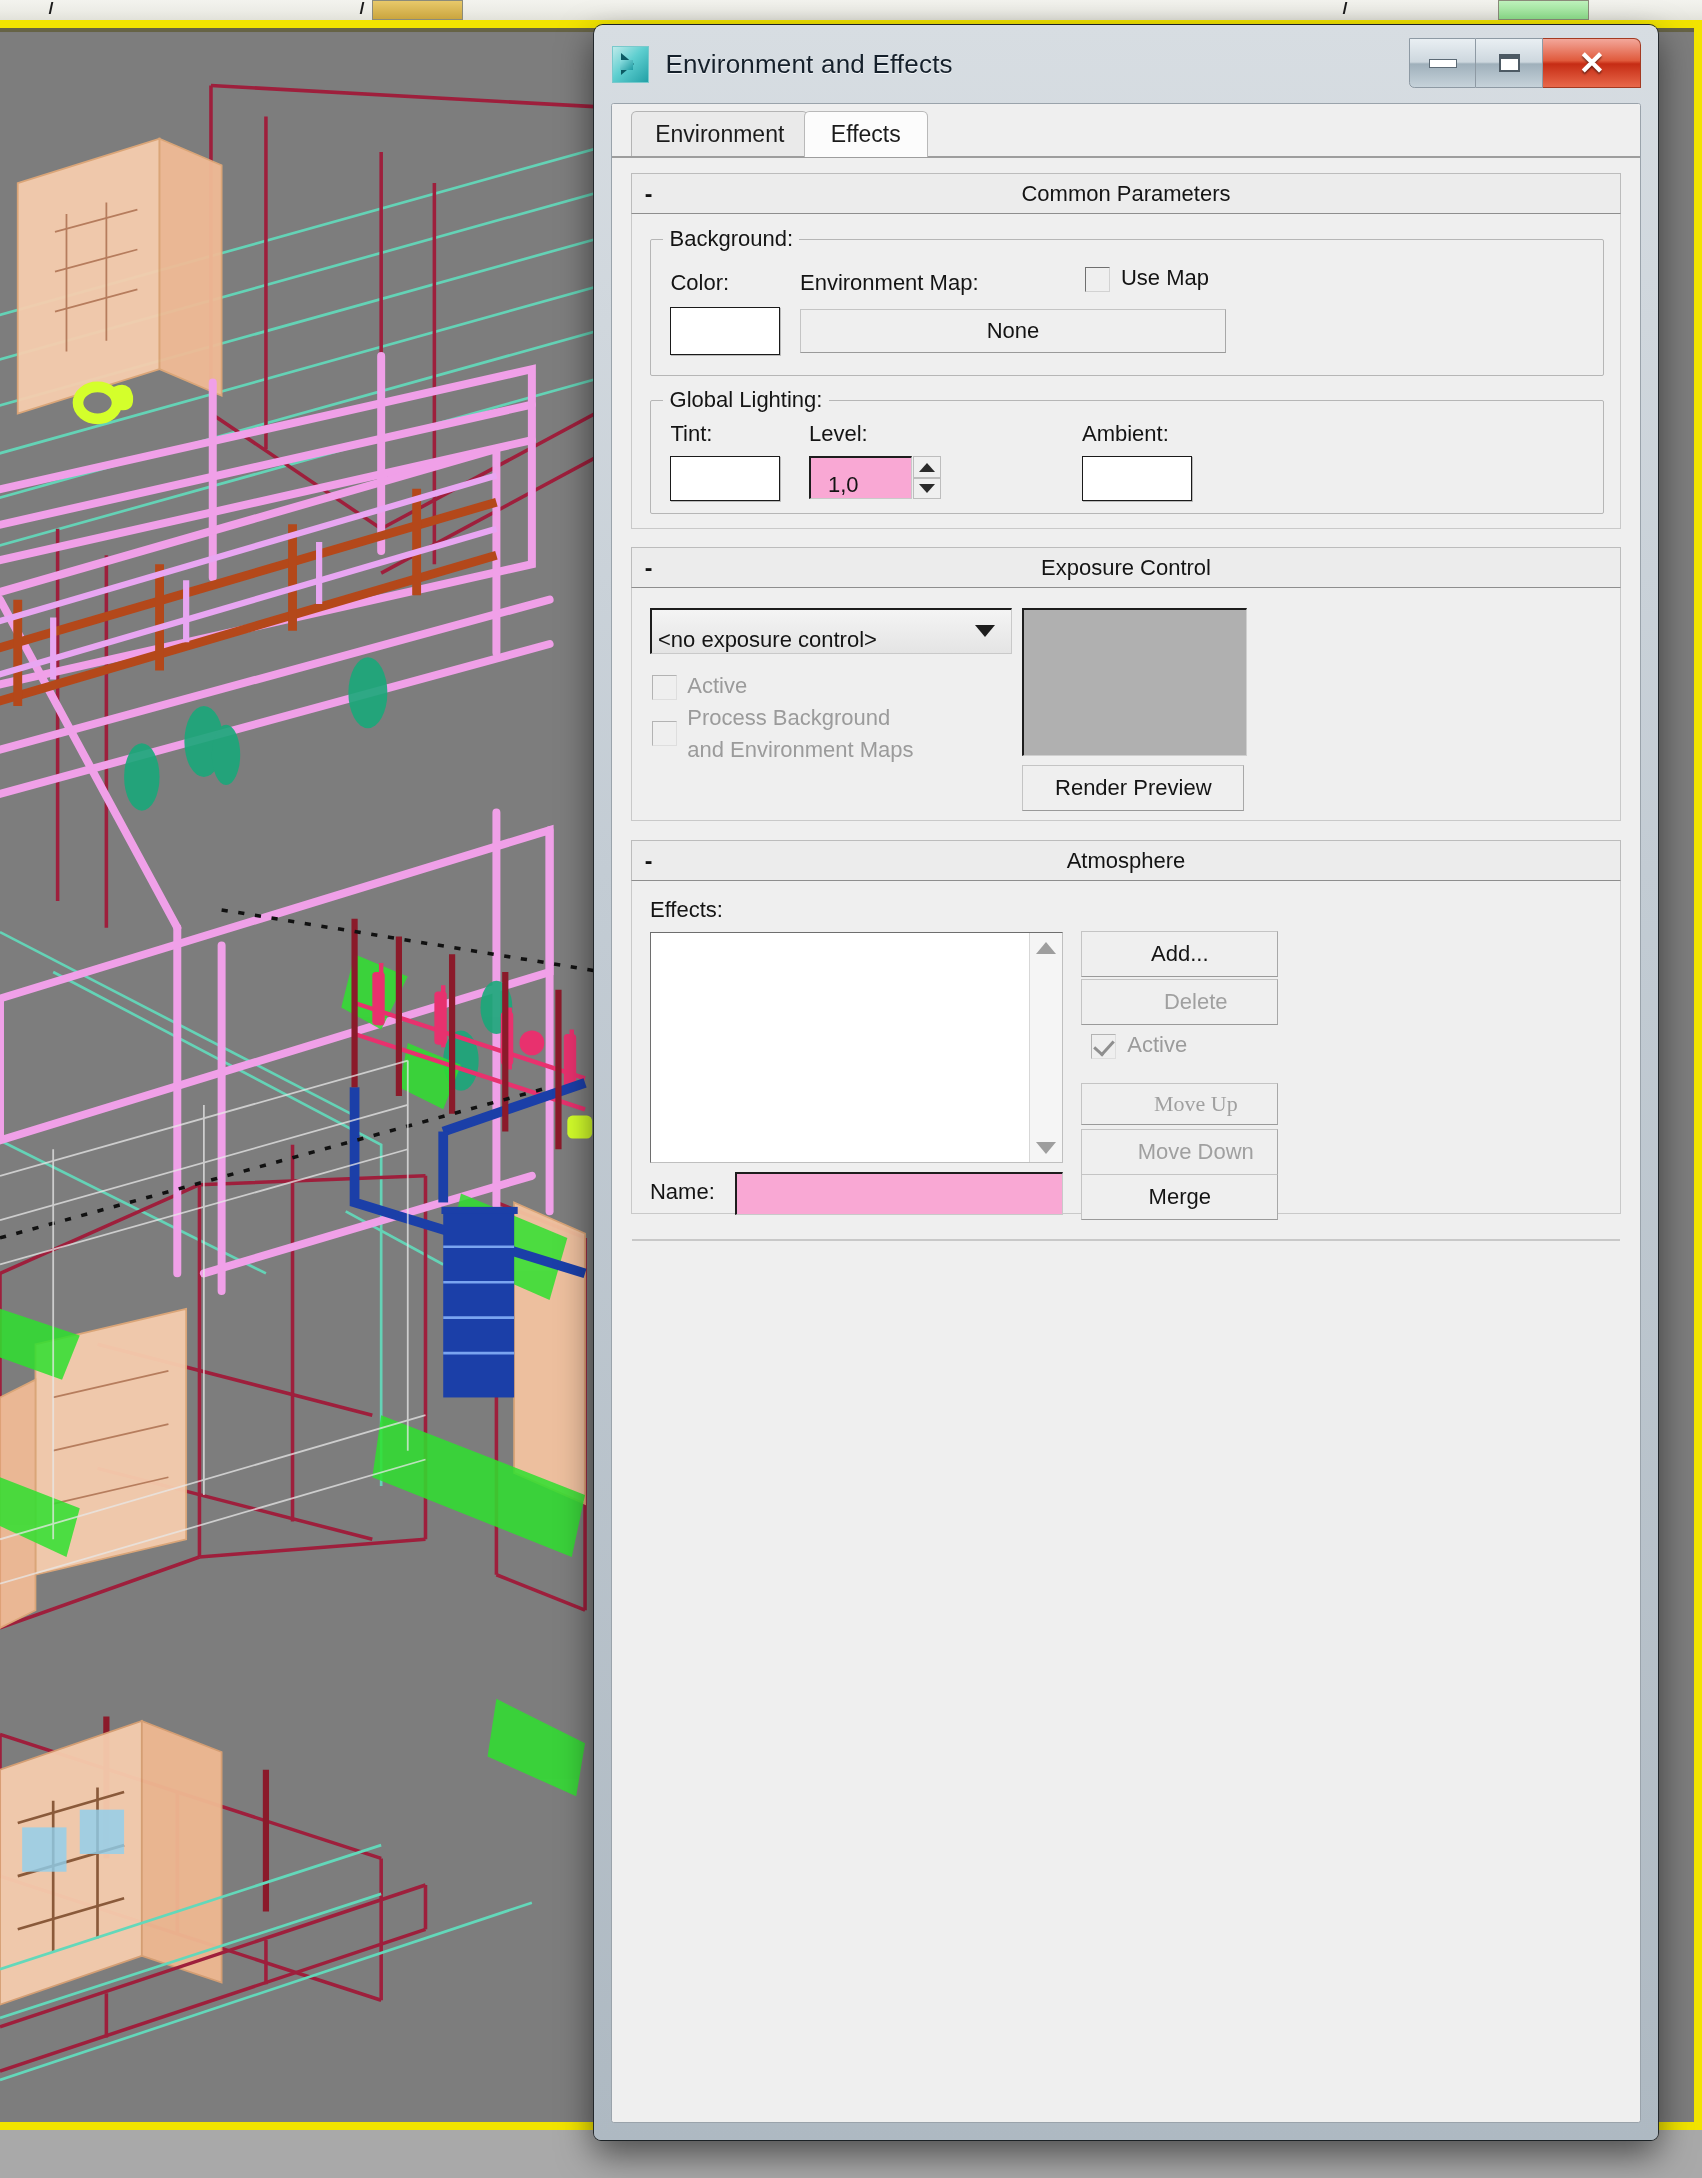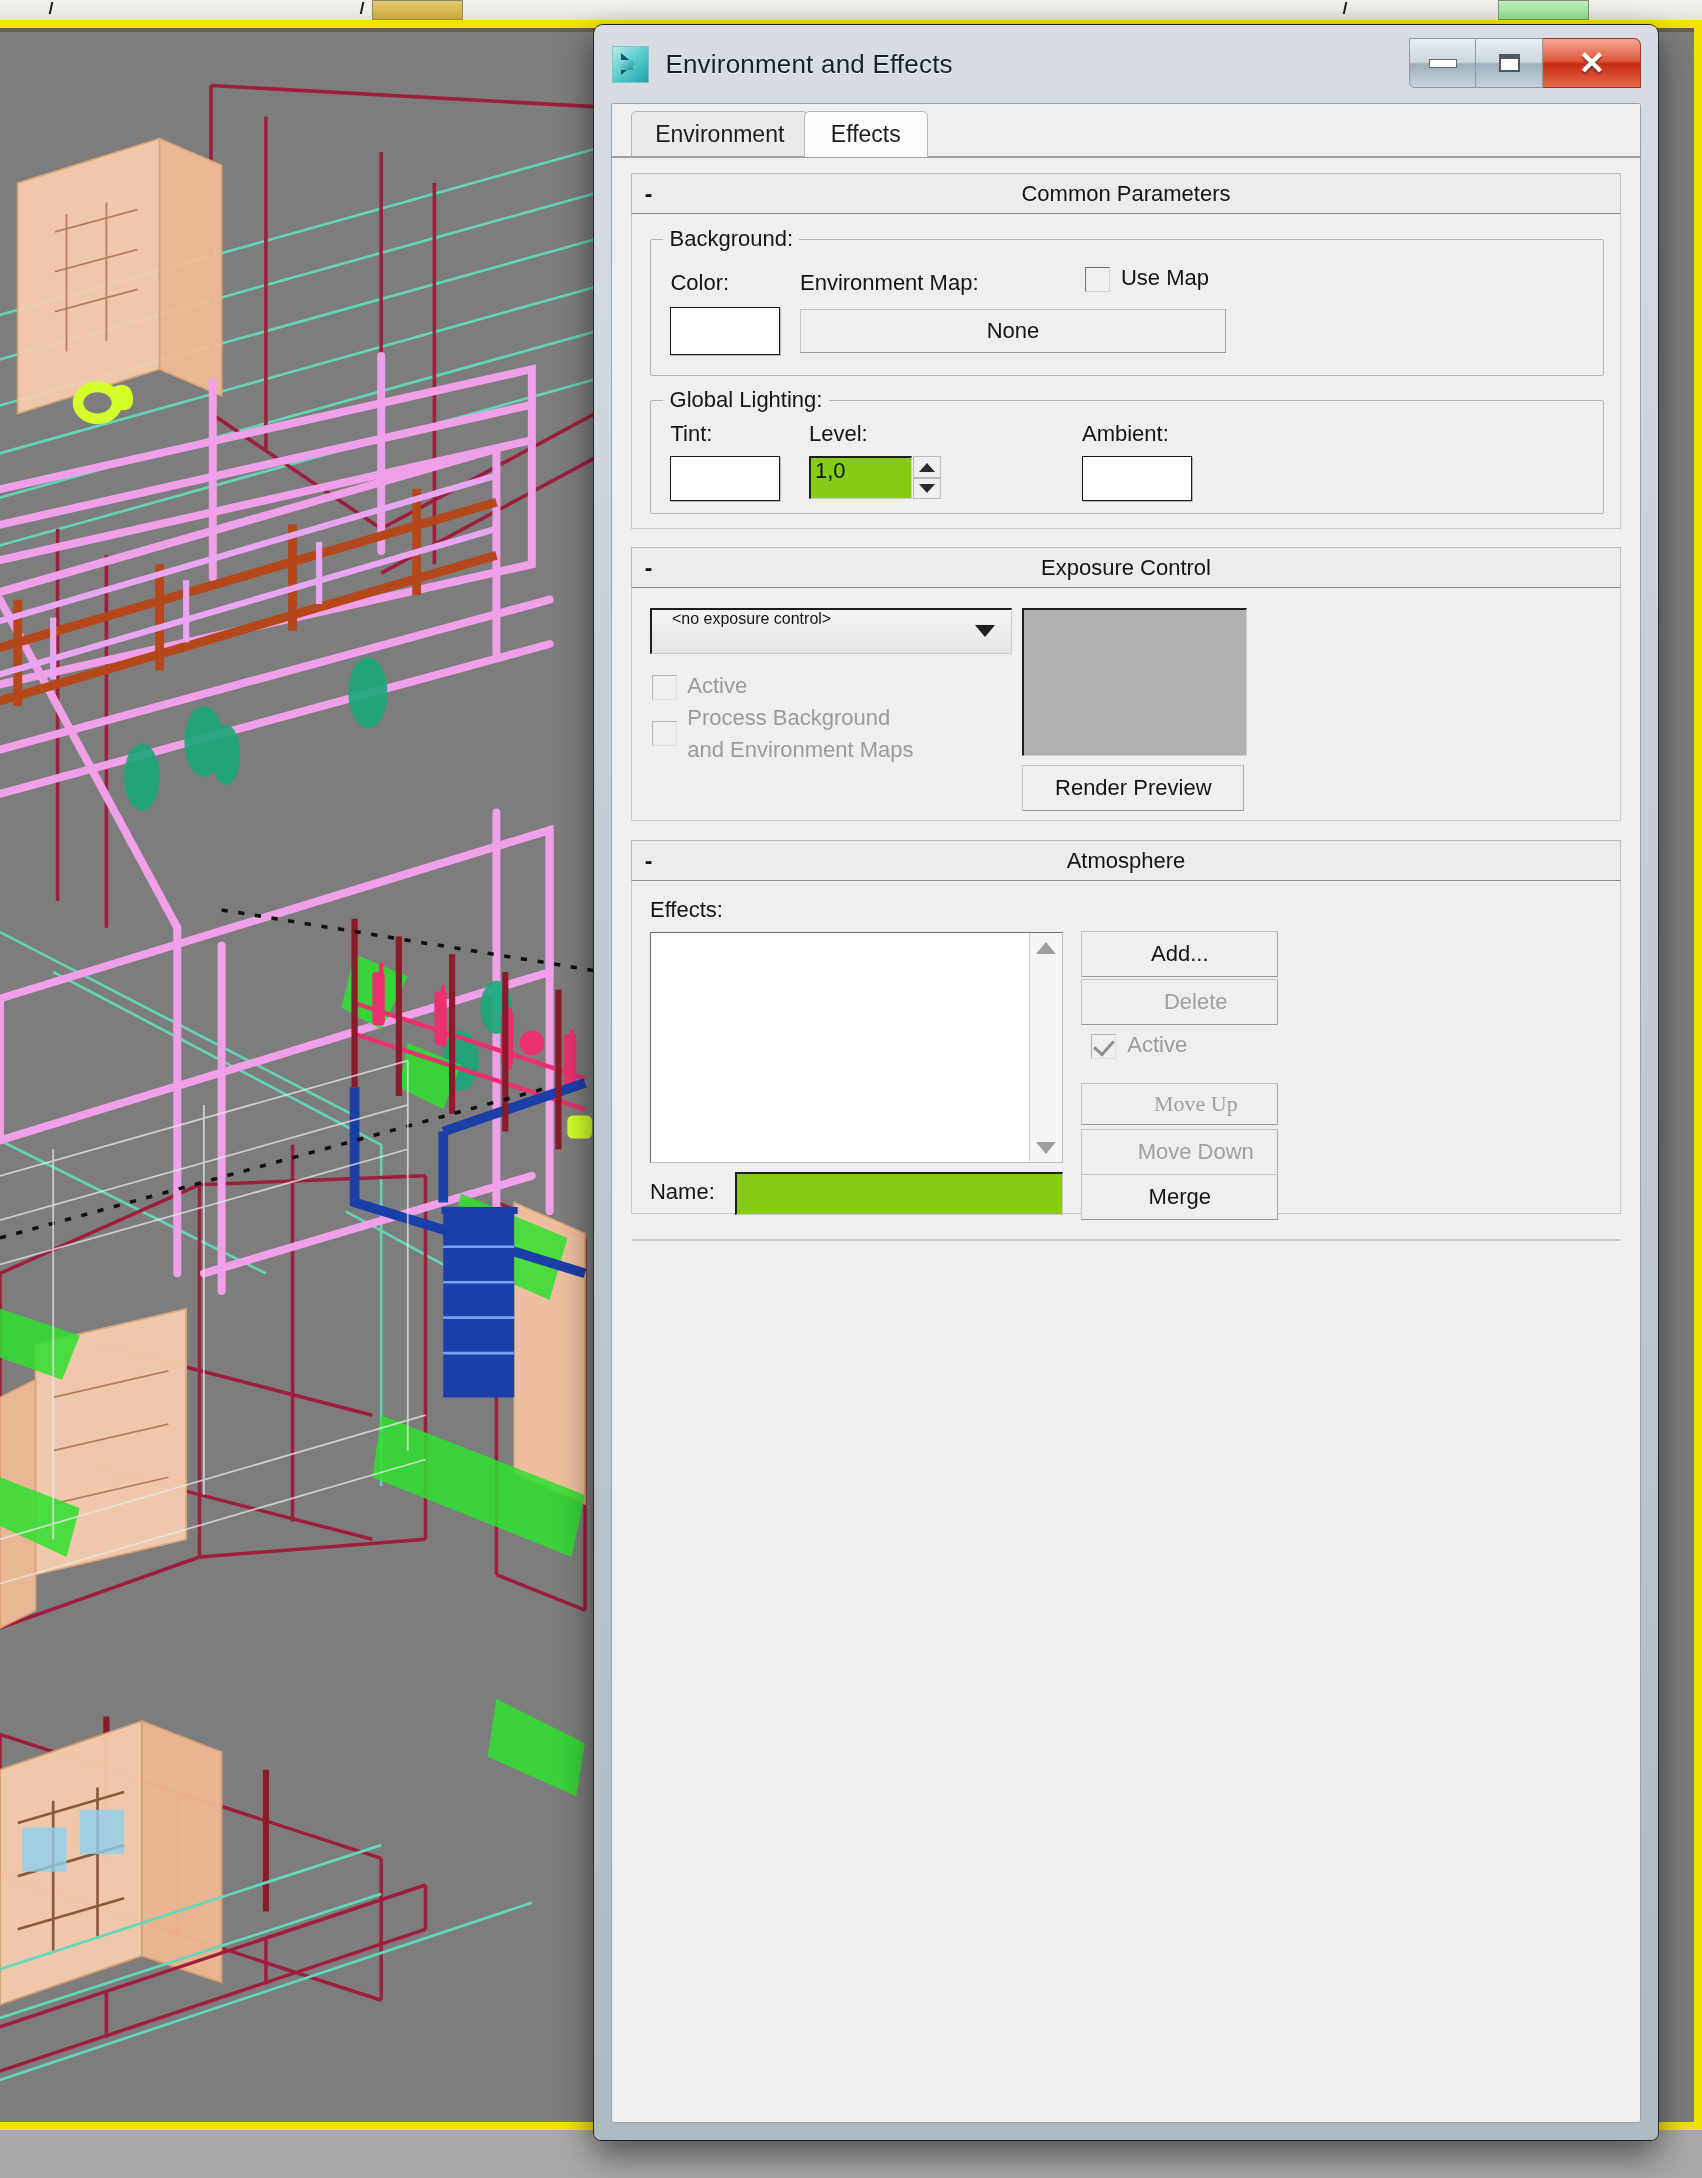--- a/index.html
+++ b/index.html
@@ -148,24 +148,24 @@
     background:#efefef;
     border:0.9px solid #c4c4c4;
     border-right-color:#a8a8a8;border-bottom:1.8px solid #9a9a9a;
     display:flex;align-items:center;justify-content:center;
     font-size:22px;color:#141414;
     cursor:pointer;
   }
   .btn.dim{color:#a0a0a0;padding-left:32px;}
 
   .field{
-    position:absolute;box-sizing:border-box;background:#84cc16;
+    position:absolute;box-sizing:border-box;background:#f9a8d4;
     border:0.9px solid #c9c9c9;border-top:2.7px solid #1d1d1d;border-left:2.7px solid #1d1d1d;
-    display:flex;align-items:flex-start;
-    font-size:22px;color:#141414;padding-left:4px;
+    display:flex;align-items:flex-end;
+    font-size:22px;color:#141414;padding-left:17px;
     cursor:text;
   }
 
   .spinner{position:absolute;width:28px;box-sizing:border-box;}
   .spin-btn{
     width:28px;height:50%;box-sizing:border-box;
     border:0.9px solid #bdbdbd;background:#efefef;
     display:flex;align-items:center;justify-content:center;cursor:pointer;
   }
   .tri-up{width:0;height:0;border-left:8px solid transparent;border-right:8px solid transparent;border-bottom:9.8px solid #2a2a2a;}
@@ -179,22 +179,22 @@
   .checkbox.dim{border-color:#b3b3b3;border-right-color:#dedede;border-bottom-color:#dedede;}
   .checkbox.checked::after{
     content:"";position:absolute;left:5.3px;top:0.9px;width:8.9px;height:16px;
     border:solid #8f8f8f;border-width:0 3.5px 3.5px 0;transform:rotate(42deg);
   }
 
   .combo{
     position:absolute;box-sizing:border-box;
     background:linear-gradient(180deg,#f4f4f4,#e4e4e4);
     border:0.9px solid #c9c9c9;border-top:2.7px solid #1d1d1d;border-left:2.7px solid #1d1d1d;
-    display:flex;align-items:flex-start;
-    font-size:16px;color:#141414;padding-left:20px;
+    display:flex;align-items:flex-end;
+    font-size:22px;color:#141414;padding-left:6px;
     cursor:pointer;
   }
   .combo .arrow{
     position:absolute;right:16px;top:50%;transform:translateY(-50%);
     width:0;height:0;border-left:10.6px solid transparent;border-right:10.6px solid transparent;border-top:12.4px solid #1d1d1d;
   }
 
   .preview-box{
     position:absolute;background:#b0b0b0;
     border:0.9px solid #cfcfcf;border-top:2.7px solid #1d1d1d;border-left:2.7px solid #1d1d1d;

